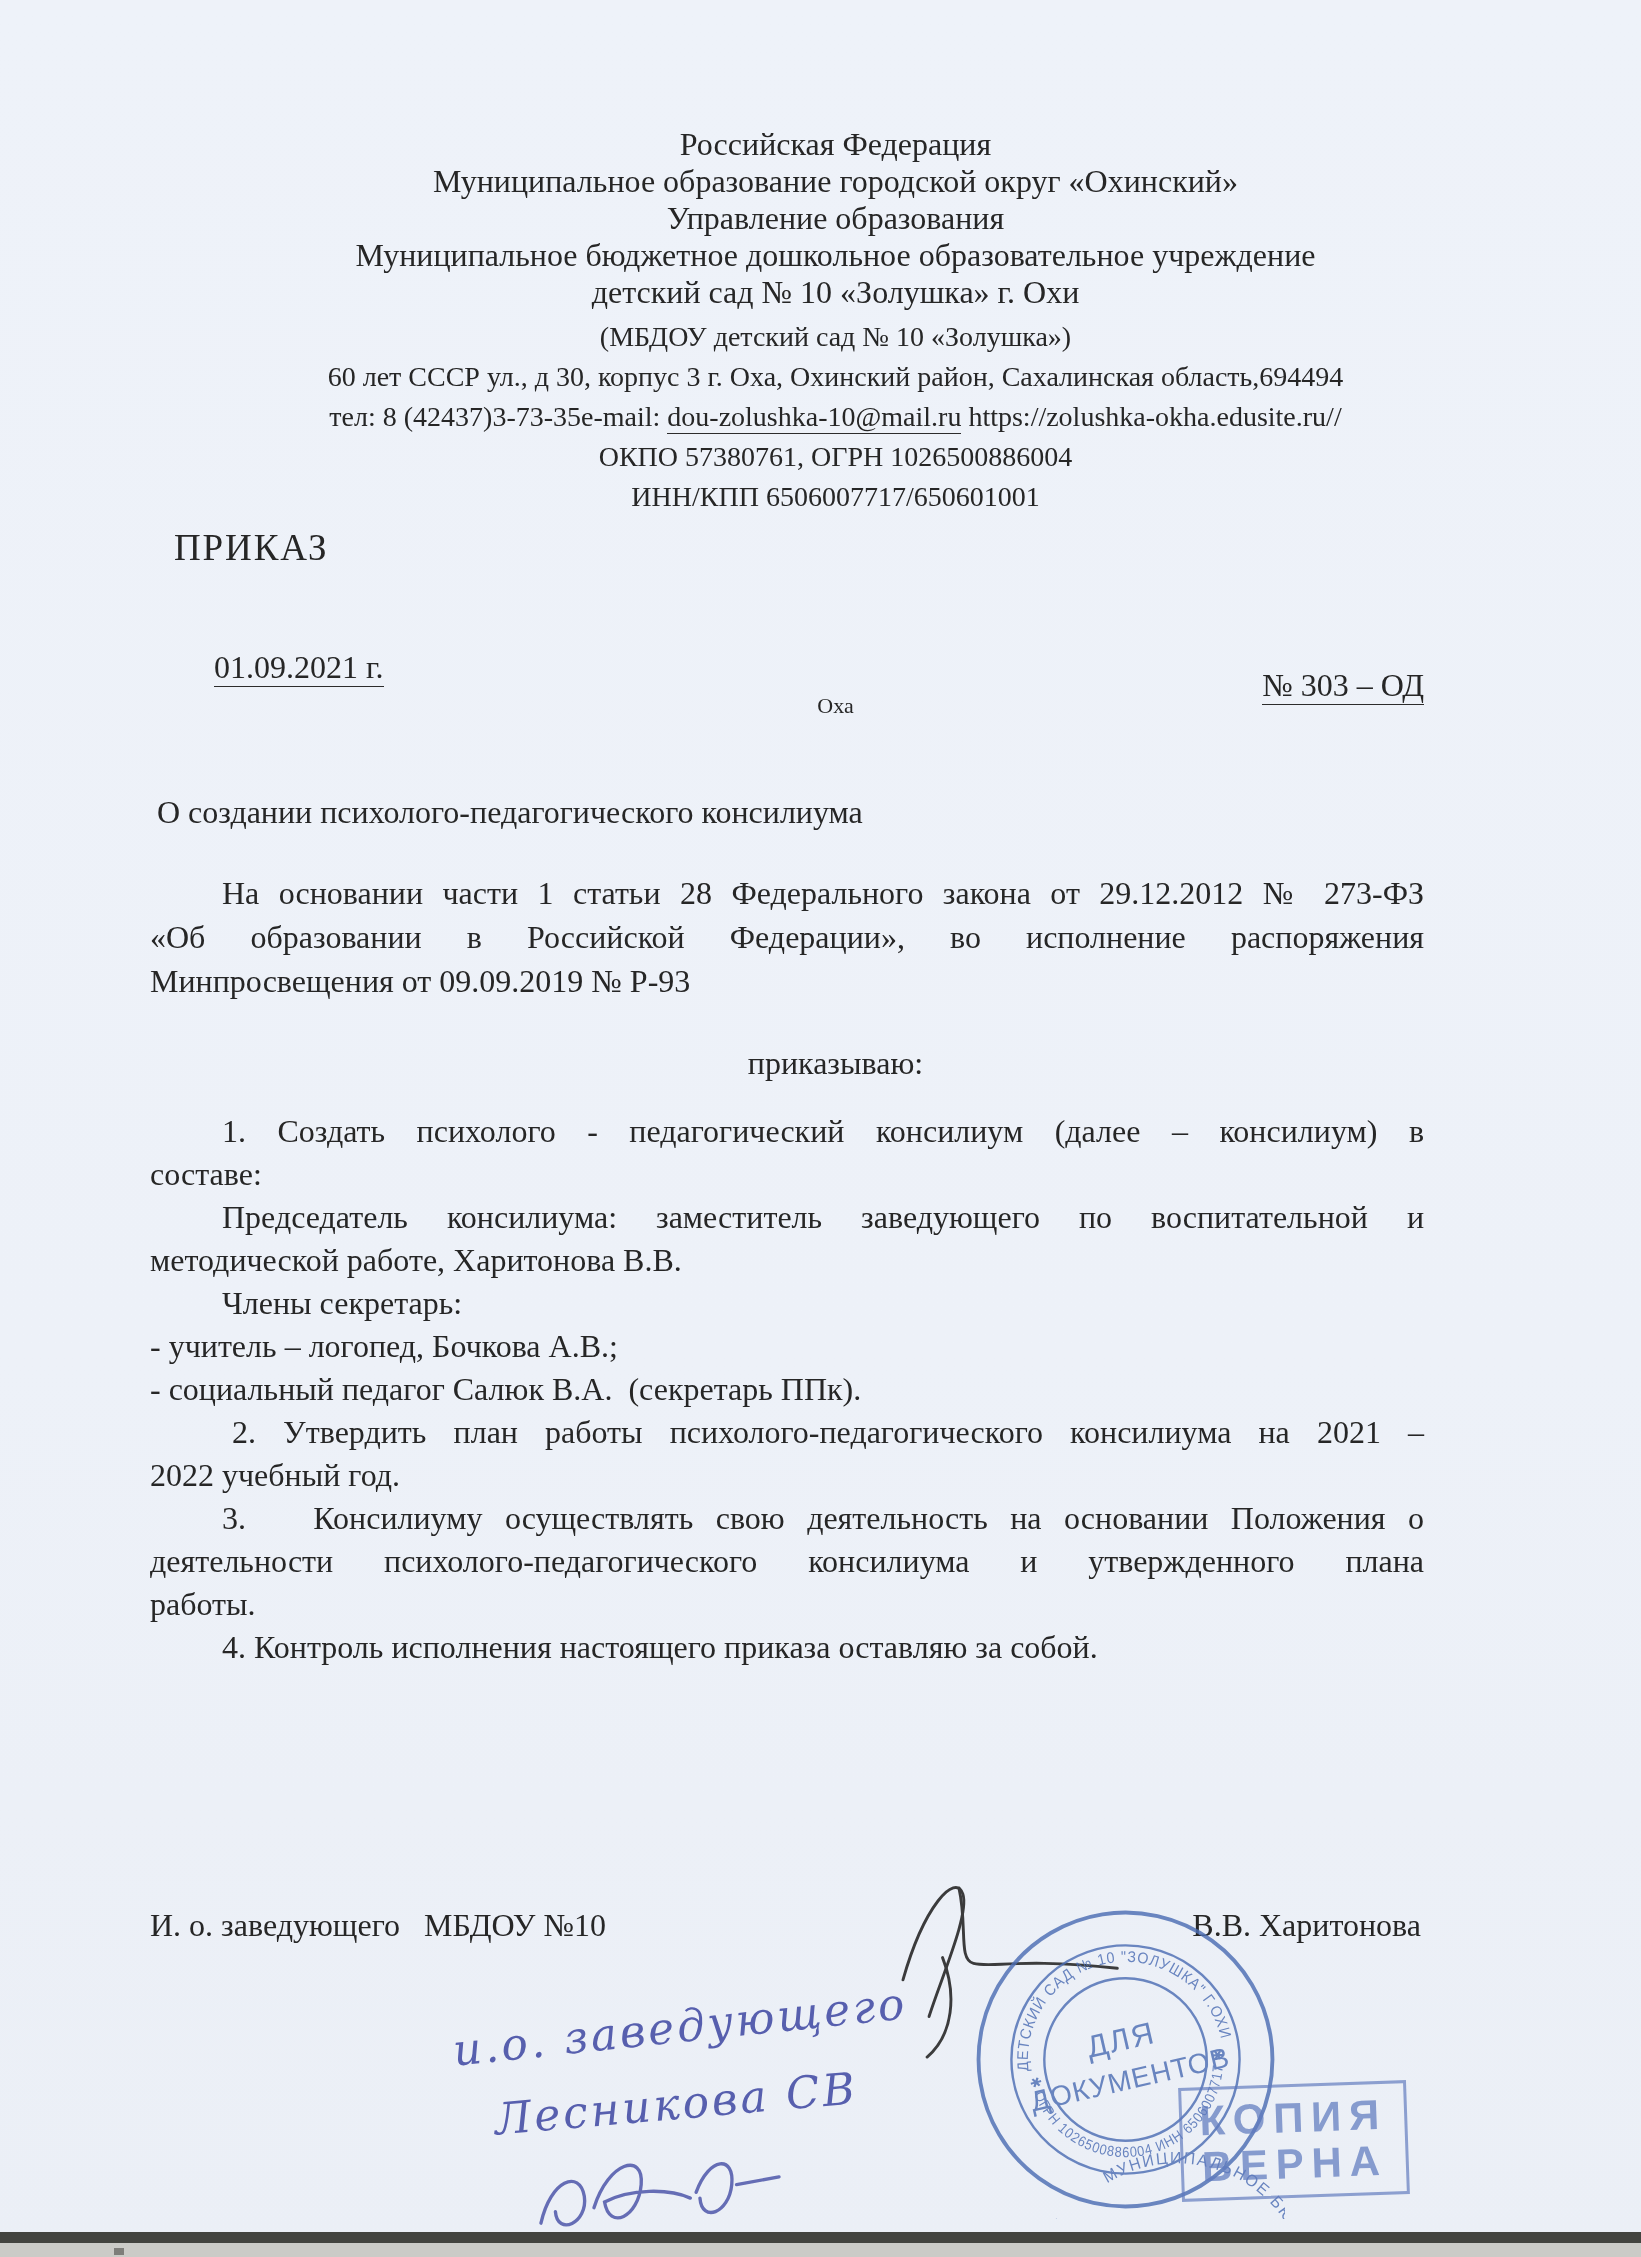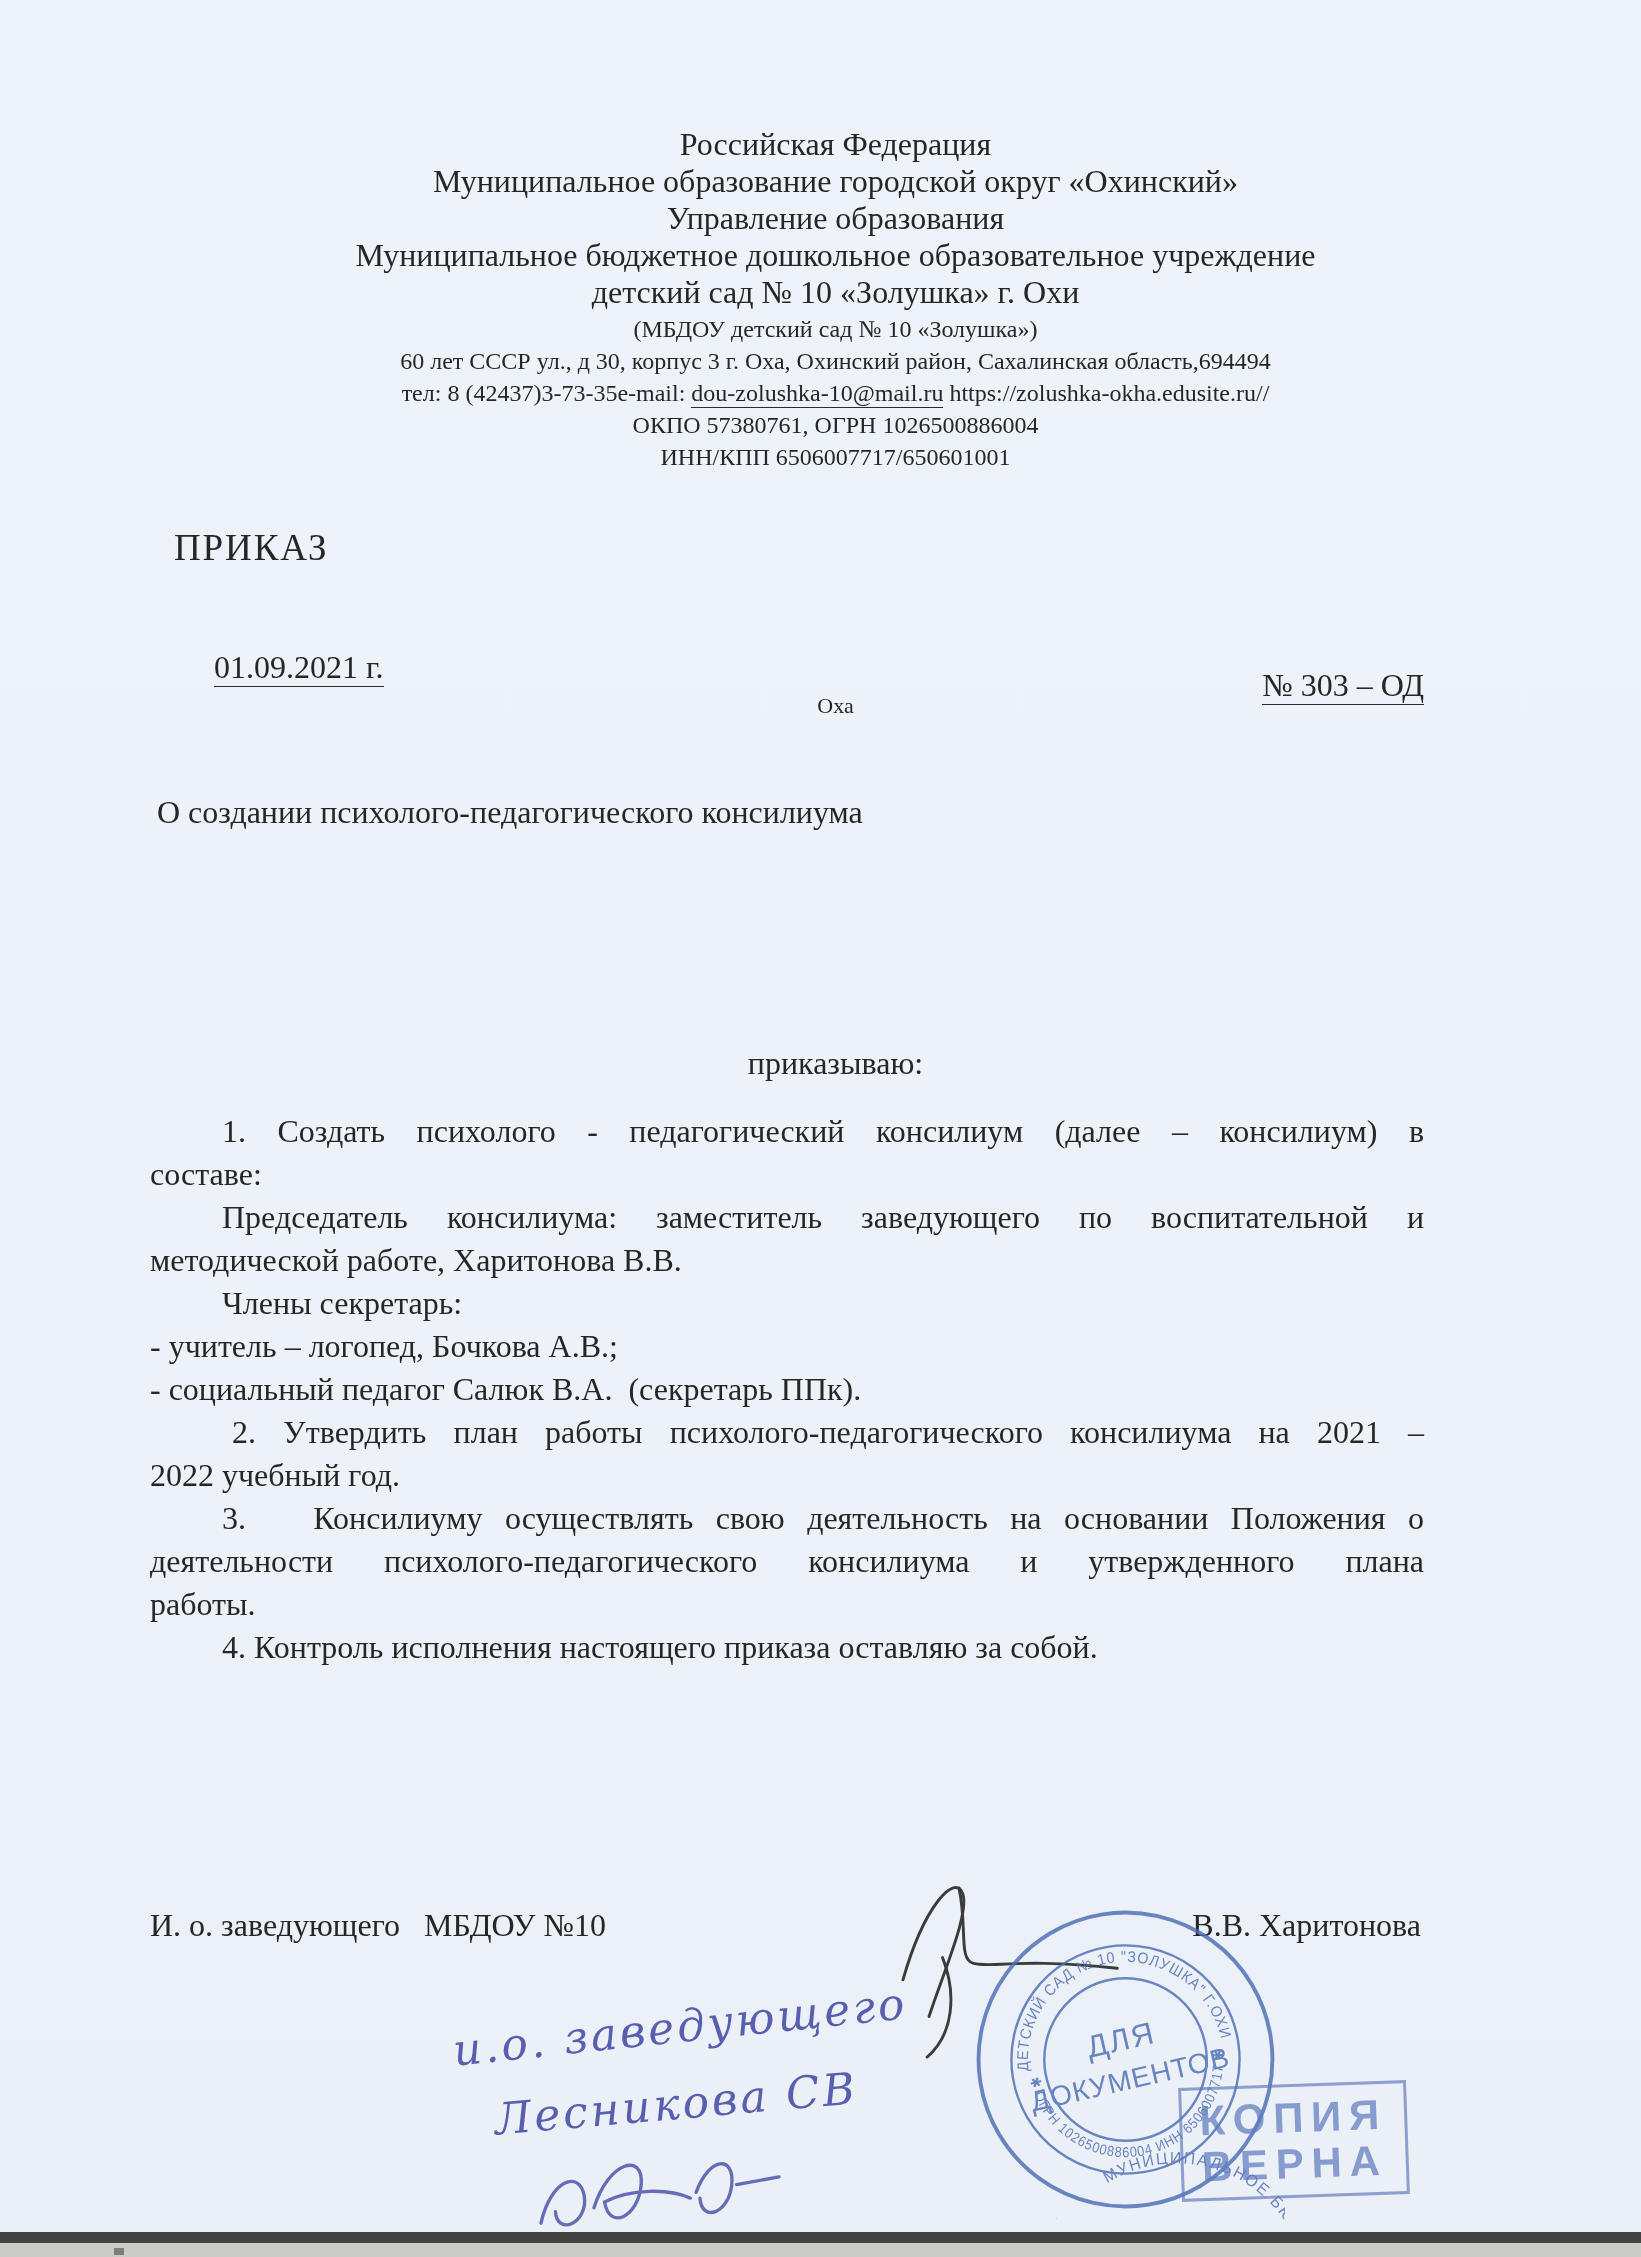--- a/index.html
+++ b/index.html
@@ -9,21 +9,21 @@
     background:#e8ecf3;
   }
   #page{
     position:relative;width:1641px;height:2257px;overflow:hidden;
     background:linear-gradient(180deg,#eef2f9 0%,#edf1f8 60%,#ebeff6 100%);
     color:#262626;
   }
   
   .hdr{position:absolute;left:179px;top:126px;width:1313px;text-align:center;}
   .hdr-big{font-size:32px;line-height:37px;}
-  .hdr-small{font-size:24px;line-height:28px;margin-top:4px;}
+  .hdr-small{font-size:28px;line-height:28px;margin-top:12px;}
   .u{border-bottom:1.9px solid #2c2c2c;padding-bottom:1px;}
   
   .doc-title{position:absolute;left:174px;top:526px;width:1313px;text-align:left;
     font-size:37px;letter-spacing:1.9px;}
   .date-row{position:absolute;left:0;top:649px;width:1641px;font-size:32px;}
   .date-left{position:absolute;left:214px;}
   .num-right{position:absolute;right:217px;margin-top:18px;}
   .city{position:absolute;left:179px;top:693px;width:1313px;text-align:center;font-size:22px;}
   .subject{position:absolute;left:157px;top:794px;width:1274px;font-size:32px;}
   
@@ -84,20 +84,25 @@
 
   <div class="date-row">
     <span class="date-left"><span class="u">01.09.2021 г.</span></span>
     <span class="num-right"><span class="u">№ 303 – ОД</span></span>
   </div>
 
   <div class="city">Оха</div>
 
   <div class="subject">О создании психолого-педагогического консилиума</div>
 
+  <div class="preamble">
+    <div class="line just ind75">На основании части 1 статьи 28 Федерального закона от 29.12.2012 № 273-ФЗ</div>
+    <div class="line just">«Об образовании в Российской Федерации», во исполнение распоряжения</div>
+    <div class="line">Минпросвещения от 09.09.2019 № Р-93</div>
+  </div>
 
   <div class="orderword">приказываю:</div>
 
   <div class="bodyblock">
     <div class="line just ind75">1. Создать психолого - педагогический консилиум (далее – консилиум) в</div>
     <div class="line">составе:</div>
     <div class="line just ind75">Председатель консилиума: заместитель заведующего по воспитательной и</div>
     <div class="line">методической работе, Харитонова В.В.</div>
     <div class="line ind75">Члены секретарь:</div>
     <div class="line">- учитель – логопед, Бочкова А.В.;</div>

